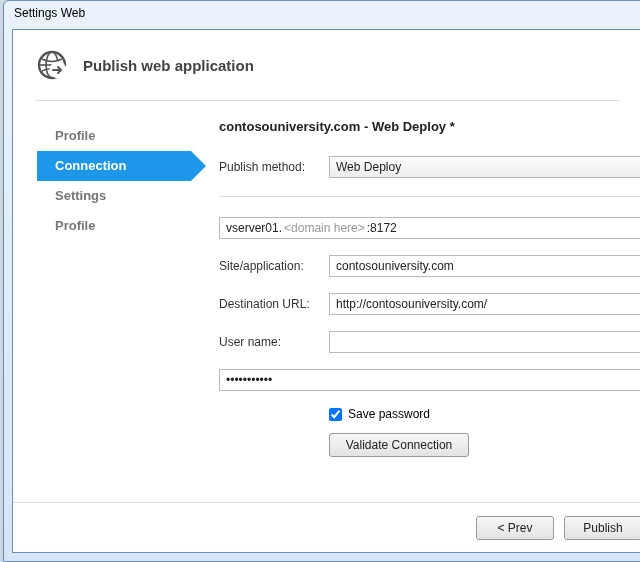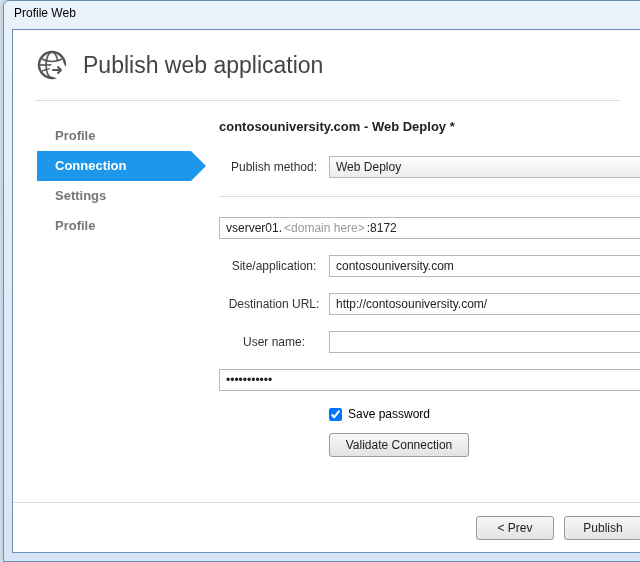--- a/index.html
+++ b/index.html
@@ -36,22 +36,22 @@
     border-right: none;
     box-shadow: inset 0 0 1px rgba(0,0,0,0.1);
   }
   .header {
     display: flex;
     align-items: center;
     gap: 14px;
     padding: 18px 22px 14px 22px;
   }
   .header h1 {
-    font-size: 23px;
-    font-weight: 400;
+    font-size: 15px;
+    font-weight: 700;
     color: #444;
     margin: 0;
   }
   .globe-icon svg { display:block; }
   .hr1 { border: none; border-top: 1px solid #ddd; margin: 4px 22px 0 22px; }
   .body {
     display: flex;
     padding: 14px 0 0 24px;
   }
   .sidebar {
@@ -94,21 +94,20 @@
   .row {
     display: flex;
     align-items: center;
     height: 30px;
     margin-bottom: 8px;
   }
   .row .lbl {
     width: 110px;
     color: #333;
     font-size: 12px;
-    text-align: center;
   }
   .row .field {
     flex: 1;
   }
   .sep {
     border: none;
     border-top: 1px solid #ddd;
     margin: 14px 0 16px 0;
     margin-right: 0;
   }
@@ -174,21 +173,21 @@
     gap: 10px;
     padding-right: 0;
     padding-left: 20px;
   }
 </style>
 </head>
 <body>
 
 <div class="window">
   <div class="titlebar">
-    <span>Profile Web</span>
+    <span>Settings Web</span>
   </div>
 
   <div class="client">
 
     <div class="header">
       <span class="globe-icon">
         <svg width="34" height="34" viewBox="0 0 34 34">
           <circle cx="17" cy="17" r="13" fill="none" stroke="#555" stroke-width="2.4"></circle>
           <ellipse cx="17" cy="17" rx="6" ry="13" fill="none" stroke="#555" stroke-width="1.6"></ellipse>
           <line x1="4" y1="17" x2="30" y2="17" stroke="#555" stroke-width="1.6"></line>

